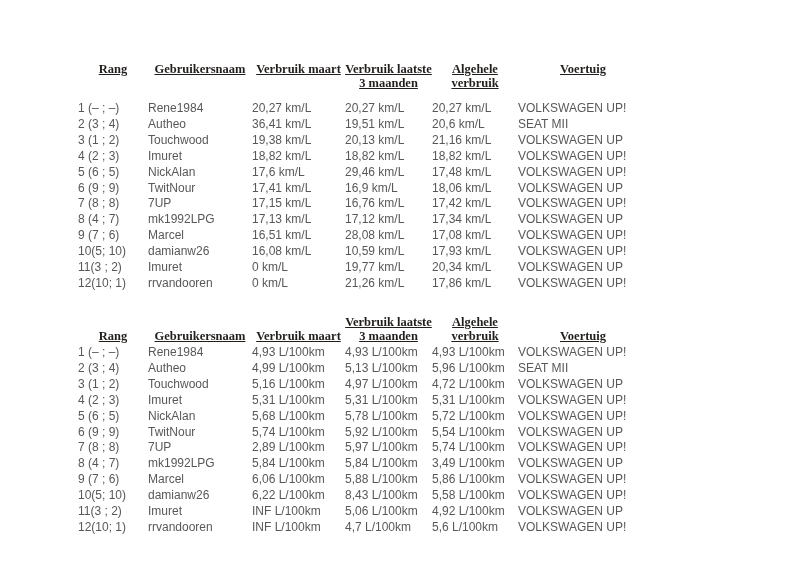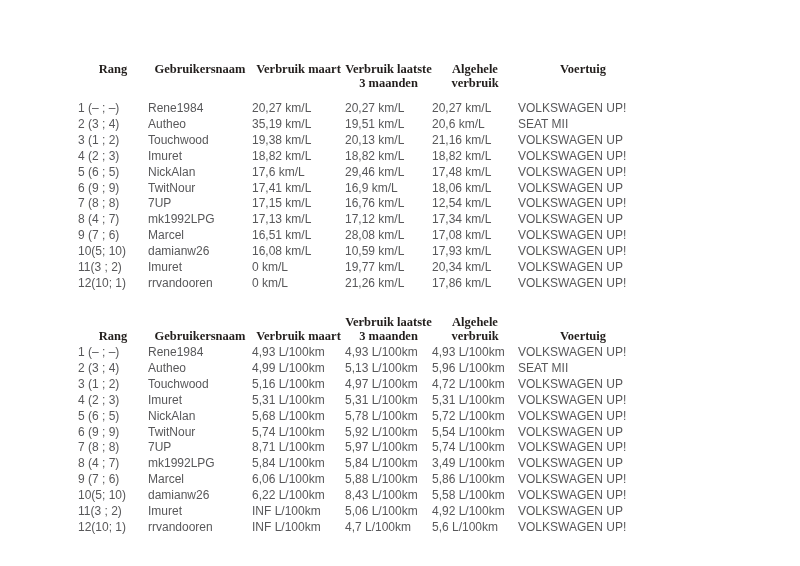--- a/index.html
+++ b/index.html
@@ -34,20 +34,21 @@
 
   table.ranking th {
     font-family: "Liberation Serif", serif;
     font-weight: bold;
     font-size: 12.5px;
     line-height: 13.5px;
     color: #221e1c;
     text-align: center;
     padding: 0;
     white-space: nowrap;
+    text-decoration: underline;
   }
   table#table-km th      { vertical-align: top;    padding-bottom: 11px; }
   table#table-l100 th    { vertical-align: bottom; padding-bottom: 2px;  }
 
   table.ranking td {
     font-family: "Liberation Sans", sans-serif;
     font-size: 12px;
     height: 15.9px;
     line-height: 15.9px;
     color: #58585a;
@@ -102,21 +103,21 @@
           <td>1 (– ; –)</td>
           <td>Rene1984</td>
           <td>20,27 km/L</td>
           <td>20,27 km/L</td>
           <td>20,27 km/L</td>
           <td>VOLKSWAGEN UP!</td>
         </tr>
         <tr>
           <td>2 (3 ; 4)</td>
           <td>Autheo</td>
-          <td>35,19 km/L</td>
+          <td>36,41 km/L</td>
           <td>19,51 km/L</td>
           <td>20,6 km/L</td>
           <td>SEAT MII</td>
         </tr>
         <tr>
           <td>3 (1 ; 2)</td>
           <td>Touchwood</td>
           <td>19,38 km/L</td>
           <td>20,13 km/L</td>
           <td>21,16 km/L</td>
@@ -144,21 +145,21 @@
           <td>17,41 km/L</td>
           <td>16,9 km/L</td>
           <td>18,06 km/L</td>
           <td>VOLKSWAGEN UP</td>
         </tr>
         <tr>
           <td>7 (8 ; 8)</td>
           <td>7UP</td>
           <td>17,15 km/L</td>
           <td>16,76 km/L</td>
-          <td>12,54 km/L</td>
+          <td>17,42 km/L</td>
           <td>VOLKSWAGEN UP!</td>
         </tr>
         <tr>
           <td>8 (4 ; 7)</td>
           <td>mk1992LPG</td>
           <td>17,13 km/L</td>
           <td>17,12 km/L</td>
           <td>17,34 km/L</td>
           <td>VOLKSWAGEN UP</td>
         </tr>
@@ -275,21 +276,21 @@
           <td>6 (9 ; 9)</td>
           <td>TwitNour</td>
           <td>5,74 L/100km</td>
           <td>5,92 L/100km</td>
           <td>5,54 L/100km</td>
           <td>VOLKSWAGEN UP</td>
         </tr>
         <tr>
           <td>7 (8 ; 8)</td>
           <td>7UP</td>
-          <td>8,71 L/100km</td>
+          <td>2,89 L/100km</td>
           <td>5,97 L/100km</td>
           <td>5,74 L/100km</td>
           <td>VOLKSWAGEN UP!</td>
         </tr>
         <tr>
           <td>8 (4 ; 7)</td>
           <td>mk1992LPG</td>
           <td>5,84 L/100km</td>
           <td>5,84 L/100km</td>
           <td>3,49 L/100km</td>

